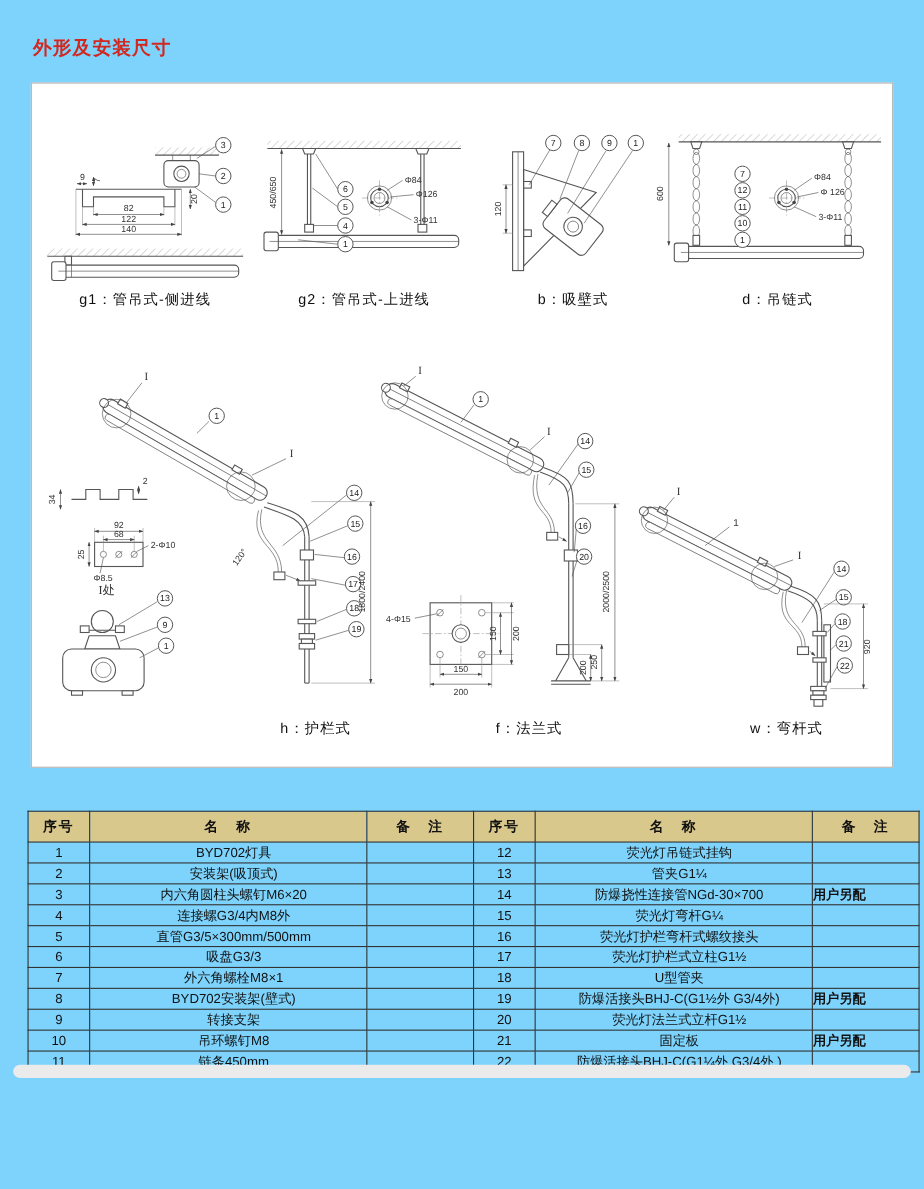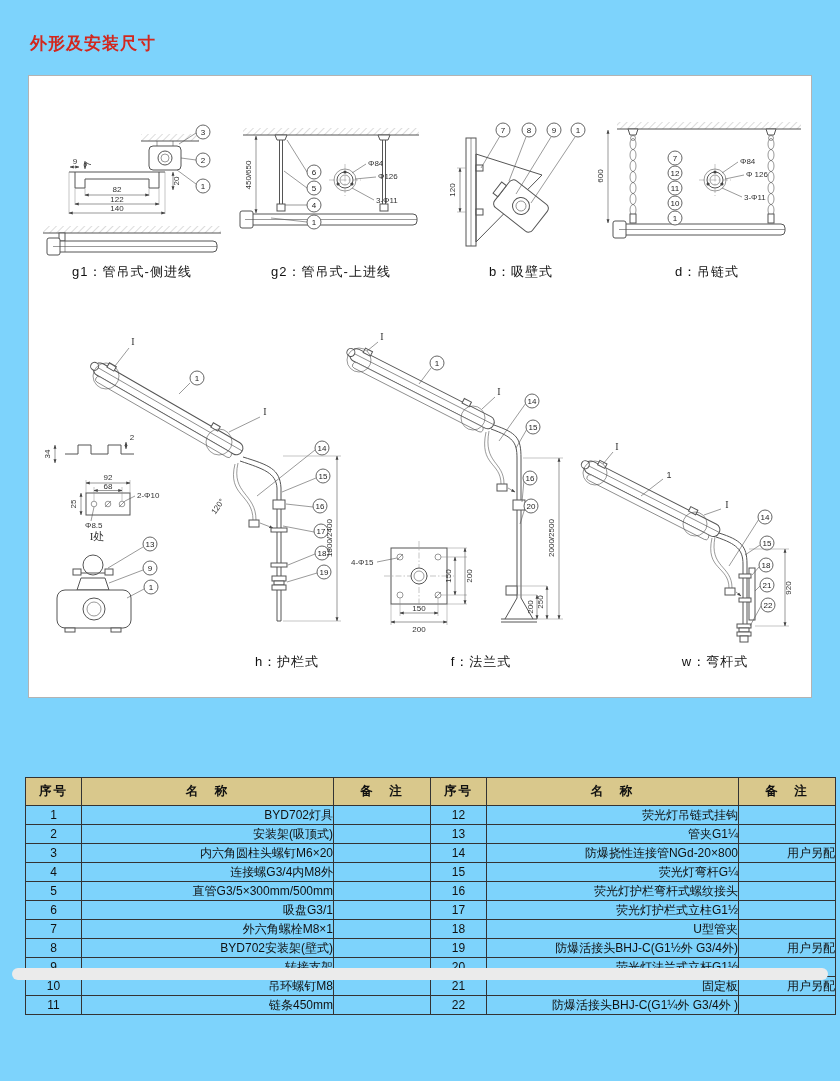--- a/index.html
+++ b/index.html
@@ -16,27 +16,27 @@
   .ext{stroke:#888;stroke-width:.5;fill:none;}
   .bolt{fill:#444;}
   .dim{font-size:8px;fill:#333;text-anchor:middle;}
   .dimL{font-size:8px;fill:#333;text-anchor:start;}
   .cap{font-size:13px;fill:#111;text-anchor:middle;letter-spacing:1px;}
   .mark{font-size:10px;fill:#333;text-anchor:middle;font-family:"Liberation Serif",serif;}
   .co circle{fill:#fff;stroke:#555;stroke-width:.9;}
   .co text{font-size:8px;fill:#222;text-anchor:middle;}
   .white{fill:#fff;}
   
-  .parts-table{position:absolute;left:25px;top:737px;width:810px;border-collapse:collapse;table-layout:fixed;margin-top:40px;}
+  .parts-table{position:absolute;left:25px;top:737px;width:810px;border-collapse:collapse;table-layout:fixed;}
   .parts-table th,.parts-table td{border:1px solid #333;overflow:hidden;white-space:nowrap;}
   .parts-table th{background:#d9c88c;color:#111;font-size:12.5px;font-weight:bold;padding:5px 0;letter-spacing:2px;}
   .parts-table td{font-size:12px;color:#111;height:18px;padding:0;}
   .c-no{text-align:center;}
-  .c-name{text-align:right;padding-left:10px !important;}
-  .c-note{text-align:right;font-weight:normal;}
+  .c-name{text-align:center;padding-left:10px !important;}
+  .c-note{text-align:left;font-weight:bold;}
   .section-divider{position:absolute;left:12px;top:968px;width:816px;height:12px;background:#ebebeb;border-radius:7px;}
 </style>
 </head>
 <body>
 
 <div class="page">
 
   <div class="page-title">外形及安装尺寸</div>
 
   <div class="figure-box">
@@ -583,42 +583,42 @@
           <td class="c-note"></td>
           <td class="c-no">13</td>
           <td class="c-name">管夹G1¼</td>
           <td class="c-note"></td>
         </tr>
         <tr>
           <td class="c-no">3</td>
           <td class="c-name">内六角圆柱头螺钉M6×20</td>
           <td class="c-note"></td>
           <td class="c-no">14</td>
-          <td class="c-name">防爆挠性连接管NGd-20×800</td>
+          <td class="c-name">防爆挠性连接管NGd-30×700</td>
           <td class="c-note">用户另配</td>
         </tr>
         <tr>
           <td class="c-no">4</td>
           <td class="c-name">连接螺G3/4内M8外</td>
           <td class="c-note"></td>
           <td class="c-no">15</td>
           <td class="c-name">荧光灯弯杆G¼</td>
           <td class="c-note"></td>
         </tr>
         <tr>
           <td class="c-no">5</td>
           <td class="c-name">直管G3/5×300mm/500mm</td>
           <td class="c-note"></td>
           <td class="c-no">16</td>
           <td class="c-name">荧光灯护栏弯杆式螺纹接头</td>
           <td class="c-note"></td>
         </tr>
         <tr>
           <td class="c-no">6</td>
-          <td class="c-name">吸盘G3/1</td>
+          <td class="c-name">吸盘G3/3</td>
           <td class="c-note"></td>
           <td class="c-no">17</td>
           <td class="c-name">荧光灯护栏式立柱G1½</td>
           <td class="c-note"></td>
         </tr>
         <tr>
           <td class="c-no">7</td>
           <td class="c-name">外六角螺栓M8×1</td>
           <td class="c-note"></td>
           <td class="c-no">18</td>

